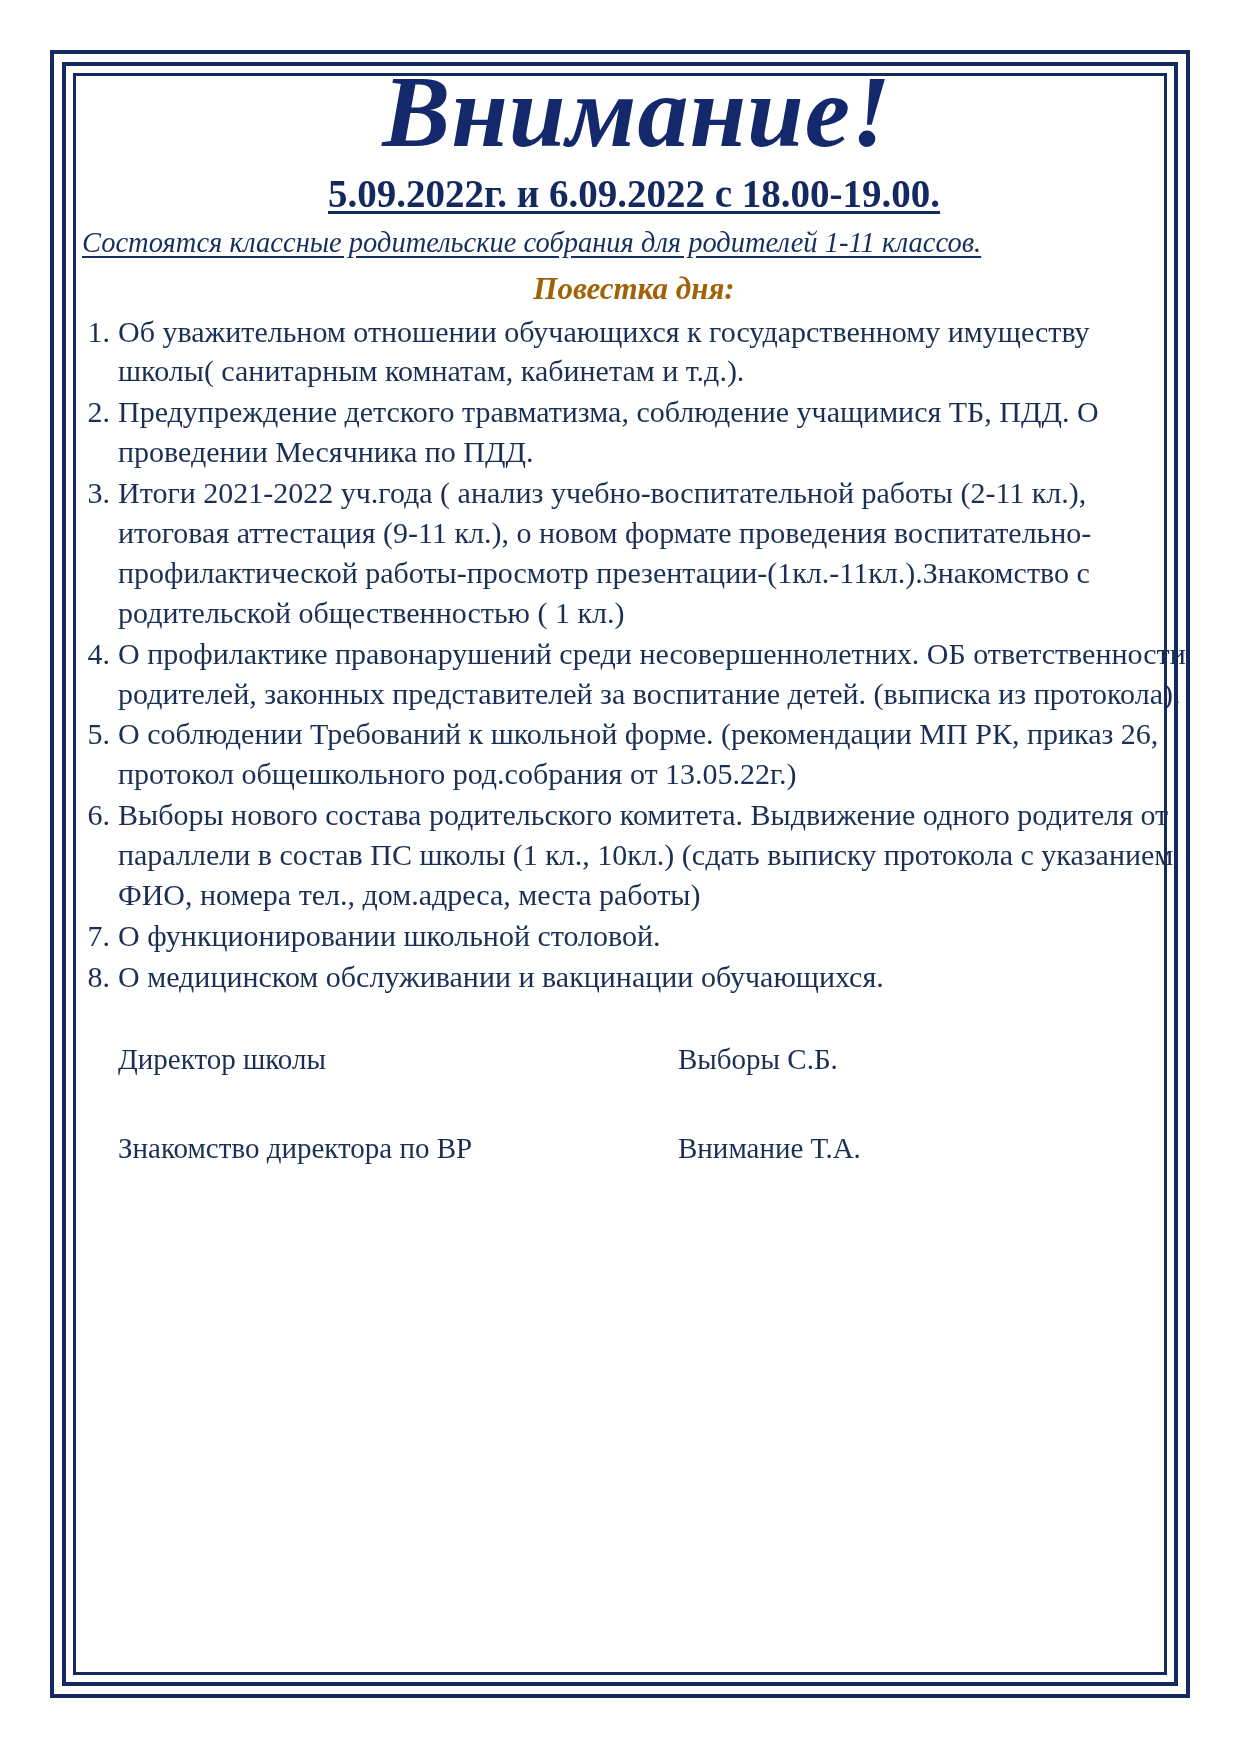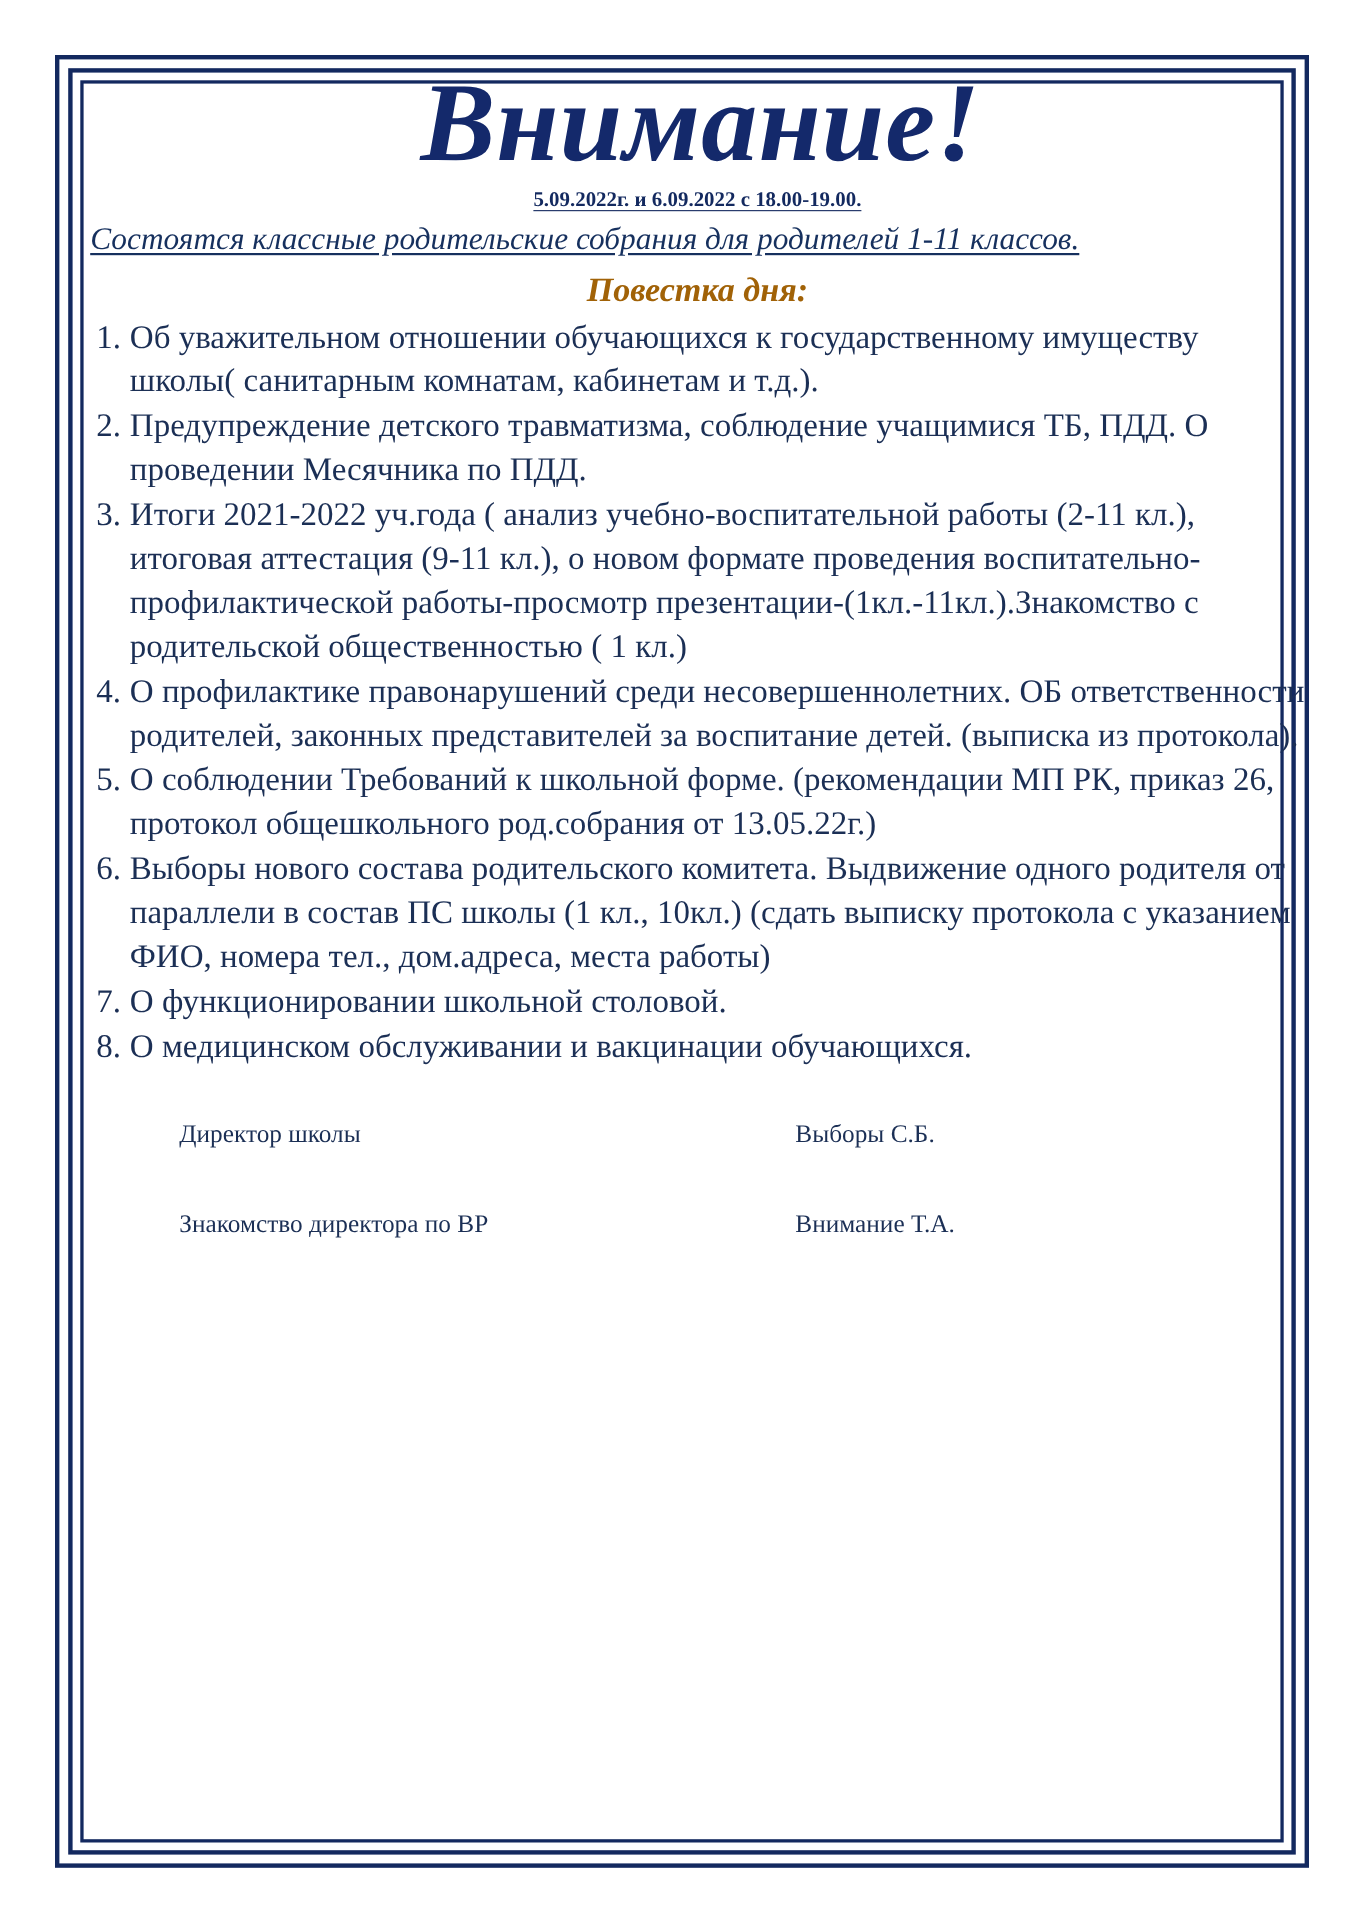--- a/index.html
+++ b/index.html
@@ -66,21 +66,21 @@
     line-height: 1.02;
     color: #14296b;
     letter-spacing: 1px;
     margin: 0 0 6px 0;
     padding-left: 6px;
   }
 
   .datetime {
     text-align: center;
     font-weight: bold;
-    font-size: 19px;
+    font-size: 39px;
     line-height: 1.25;
     color: #13295f;
     text-decoration: underline;
     text-underline-offset: 4px;
     margin: 6px 0 4px 0;
   }
 
   .subtitle {
     font-style: italic;
     font-size: 28.5px;
@@ -126,25 +126,24 @@
   }
 
   
   .signatures {
     margin-top: 44px;
     padding-left: 42px;
   }
   .sig-row {
     display: flex;
     align-items: baseline;
-    font-size: 23px;
+    font-size: 29px;
     line-height: 1.3;
     color: #1b2f55;
     margin-bottom: 52px;
-    margin-left: 45px;
   }
   .sig-role {
     width: 560px;
     flex: 0 0 560px;
   }
   .sig-name {
     flex: 1 1 auto;
   }
 </style>
 </head>

